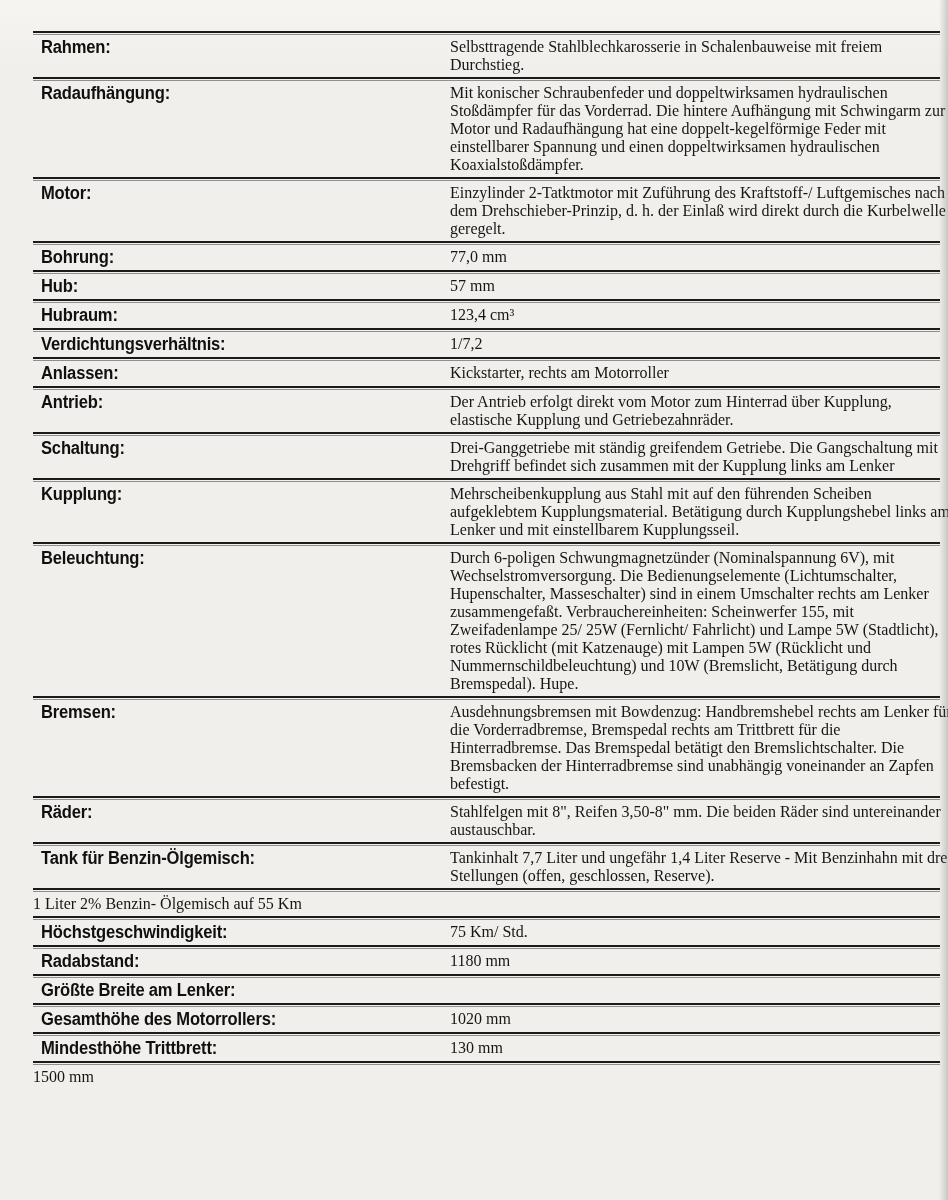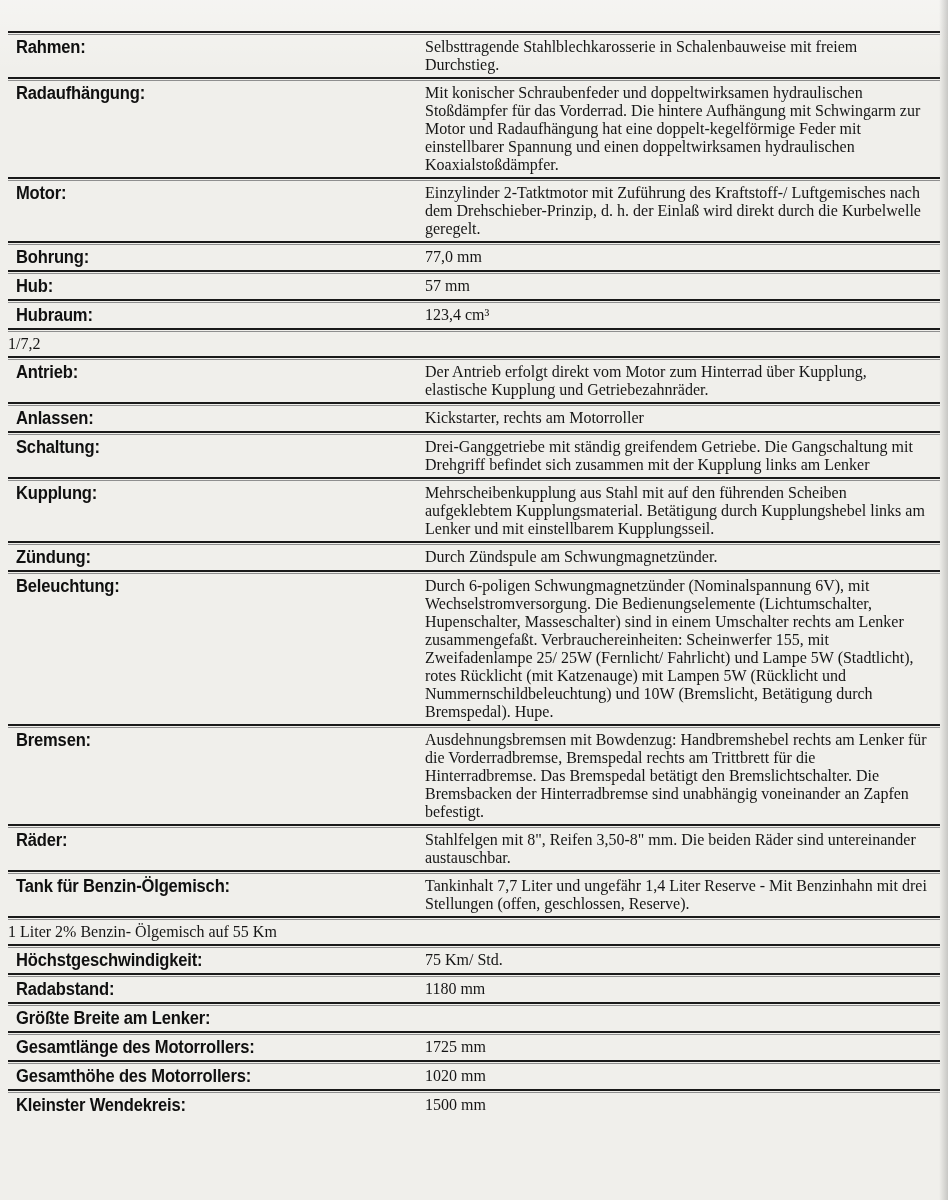--- a/index.html
+++ b/index.html
@@ -25,20 +25,21 @@
     position: absolute;
     left: 8px;
     top: 31px;
     width: 932px;
   }
   .row {
     position: relative;
     display: flex;
     align-items: flex-start;
     padding: 7px 0 3px 0;
+    margin-left: 25px;
   }
   
   .row::before {
     content: "";
     position: absolute;
     top: 0;
     left: 0;
     right: 0;
     height: 4px;
     box-sizing: border-box;
@@ -120,57 +121,54 @@
   </div>
 
   <div class="row">
     <div class="label">
       <span class="label-text">Hubraum:</span>
     </div>
     <div class="value">123,4 cm³</div>
   </div>
 
   <div class="row">
+    <div class="label">
+      <span class="label-text">Verdichtungsverhältnis:</span>
+    </div>
     <div class="value">1/7,2</div>
   </div>
 
   <div class="row">
     <div class="label">
+      <span class="label-text">Anlassen:</span>
+    </div>
+    <div class="value">Kickstarter, rechts am Motorroller</div>
+  </div>
+
+  <div class="row">
+    <div class="label">
       <span class="label-text">Antrieb:</span>
     </div>
     <div class="value">Der Antrieb erfolgt direkt vom Motor zum Hinterrad über Kupplung, elastische Kupplung und Getriebezahnräder.</div>
   </div>
 
   <div class="row">
     <div class="label">
-      <span class="label-text">Anlassen:</span>
-    </div>
-    <div class="value">Kickstarter, rechts am Motorroller</div>
-  </div>
-
-  <div class="row">
-    <div class="label">
       <span class="label-text">Schaltung:</span>
     </div>
     <div class="value">Drei-Ganggetriebe mit ständig greifendem Getriebe. Die Gangschaltung mit Drehgriff befindet sich zusammen mit der Kupplung links am Lenker</div>
   </div>
 
   <div class="row">
     <div class="label">
       <span class="label-text">Kupplung:</span>
     </div>
     <div class="value">Mehrscheibenkupplung aus Stahl mit auf den führenden Scheiben aufgeklebtem Kupplungsmaterial. Betätigung durch Kupplungshebel links am Lenker und mit einstellbarem Kupplungsseil.</div>
   </div>
 
-  <div class="row">
-    <div class="label">
-      <span class="label-text">Zündung:</span>
-    </div>
-    <div class="value">Durch Zündspule am Schwungmagnetzünder.</div>
-  </div>
 
   <div class="row">
     <div class="label">
       <span class="label-text">Beleuchtung:</span>
     </div>
     <div class="value">Durch 6-poligen Schwungmagnetzünder (Nominalspannung 6V), mit Wechselstromversorgung. Die Bedienungselemente (Lichtumschalter, Hupenschalter, Masseschalter) sind in einem Umschalter rechts am Lenker zusammengefaßt. Verbrauchereinheiten: Scheinwerfer 155, mit Zweifadenlampe 25/ 25W (Fernlicht/ Fahrlicht) und Lampe 5W (Stadtlicht), rotes Rücklicht (mit Katzenauge) mit Lampen 5W (Rücklicht und Nummernschildbeleuchtung) und 10W (Bremslicht, Betätigung durch Bremspedal). Hupe.</div>
   </div>
 
   <div class="row">
     <div class="label">
@@ -210,37 +208,34 @@
     </div>
     <div class="value">1180 mm</div>
   </div>
 
   <div class="row">
     <div class="label">
       <span class="label-text">Größte Breite am Lenker:</span>
     </div>
   </div>
 
-  <div class="row">
-    <div class="label">
-      <span class="label-text">Gesamtlänge des Motorrollers:</span>
-    </div>
-    <div class="value">1725 mm</div>
-  </div>
 
   <div class="row">
     <div class="label">
       <span class="label-text">Gesamthöhe des Motorrollers:</span>
     </div>
     <div class="value">1020 mm</div>
   </div>
 
-
-  <div class="row">
-    <div class="label">
-      <span class="label-text">Kleinster Wendekreis:</span>
-    </div>
+  <div class="row">
+    <div class="label">
+      <span class="label-text">Mindesthöhe Trittbrett:</span>
+    </div>
+    <div class="value">130 mm</div>
+  </div>
+
+  <div class="row">
     <div class="value">1500 mm</div>
   </div>
 
 </div>
   <div class="edge-shade"></div>
 </div>
 
 </body></html>

